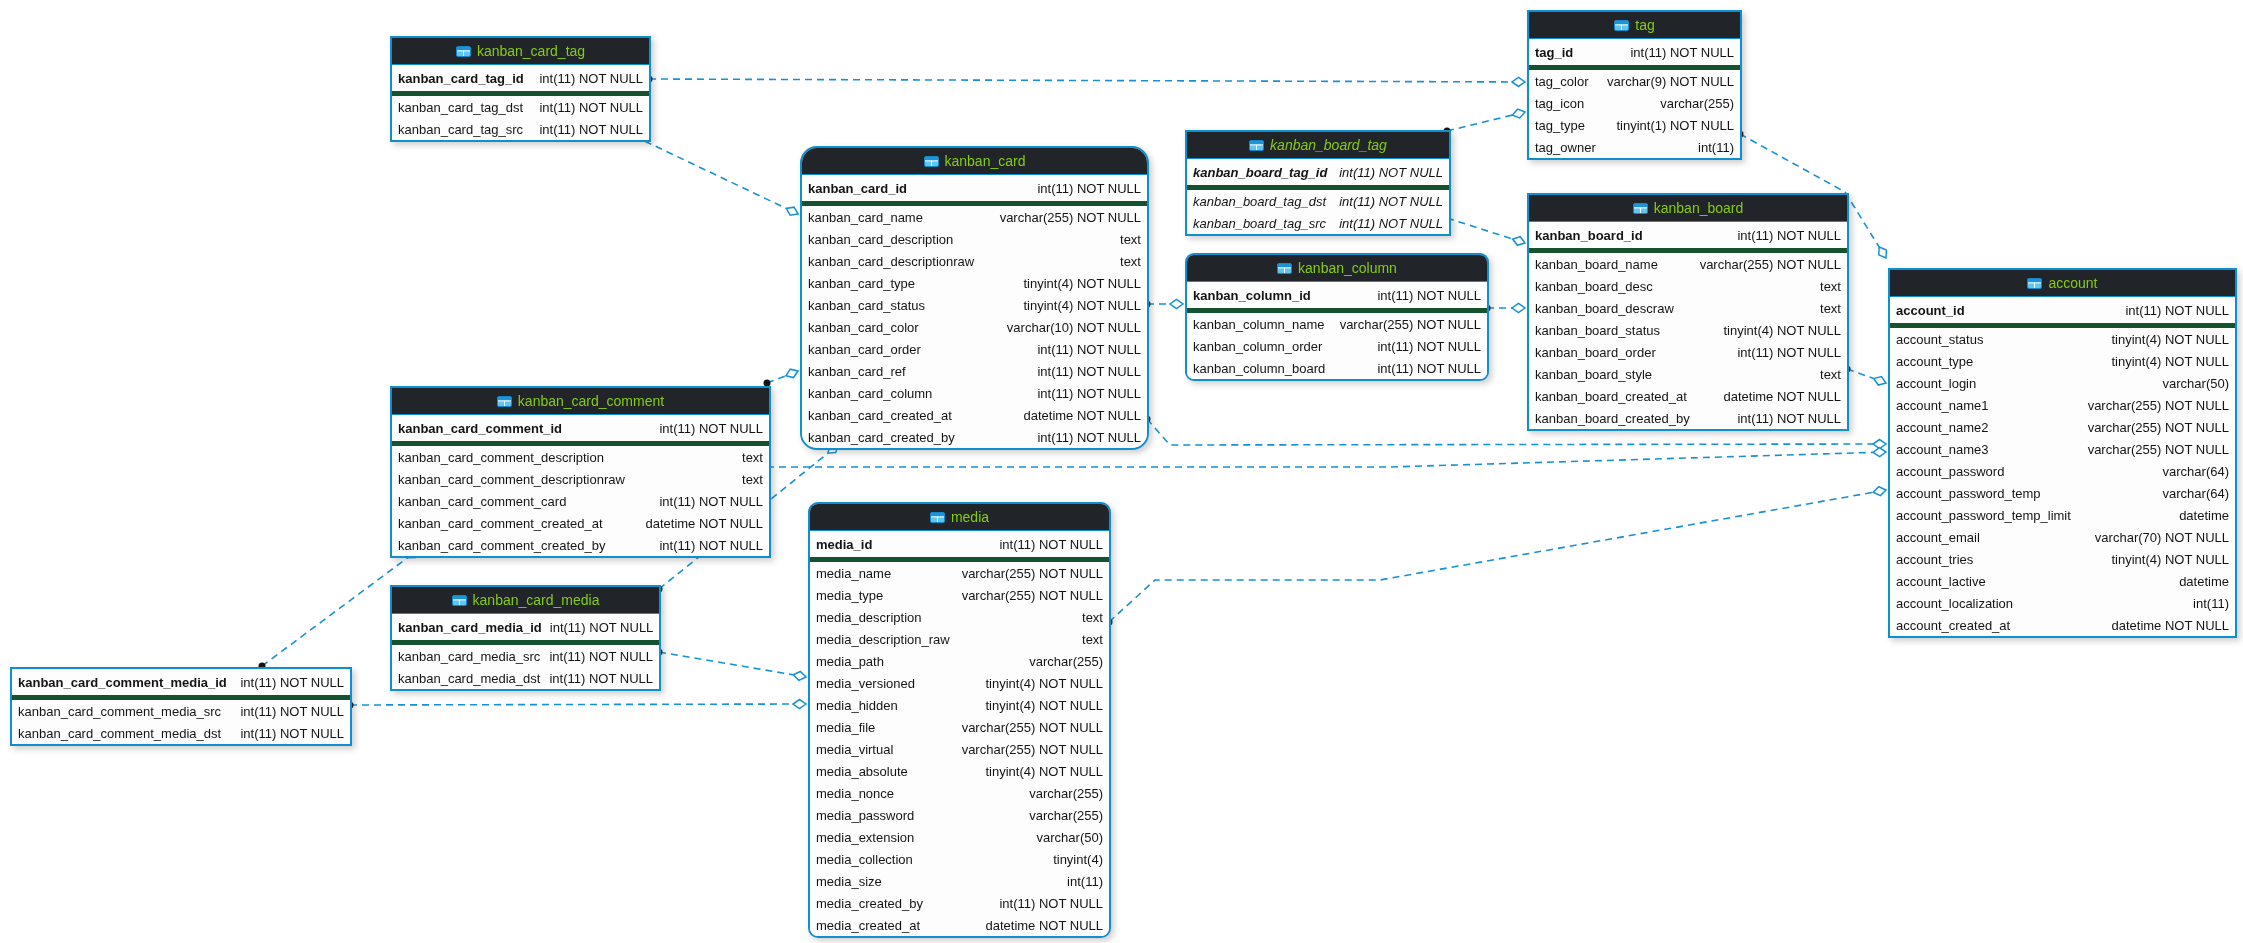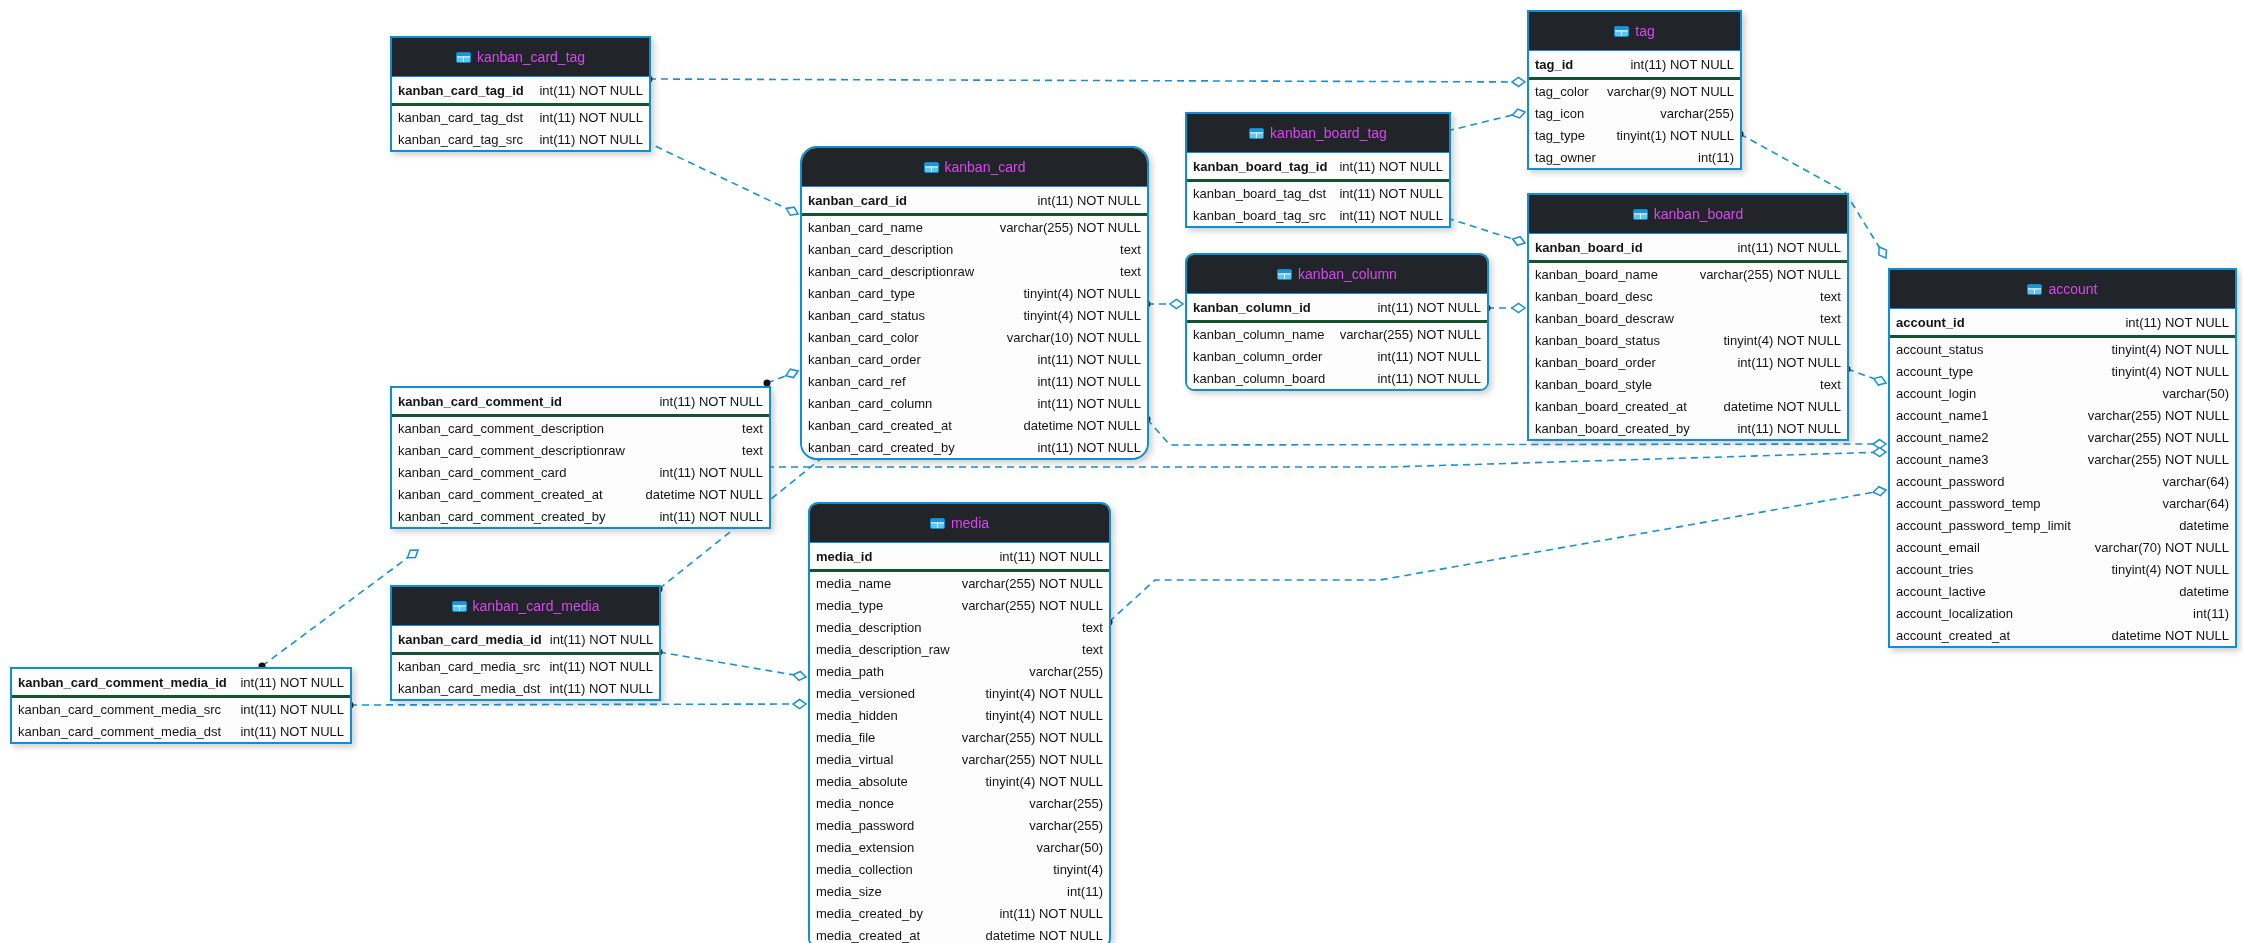--- a/index.html
+++ b/index.html
@@ -6,31 +6,31 @@
   #canvas {
     position:relative; width:2243px; height:943px; background:#ffffff;
     font-family:"Liberation Sans", sans-serif; overflow:hidden;
   }
   #wires { position:absolute; left:0; top:0; width:2243px; height:943px; }
   .tbl {
     position:absolute; background:#fdfdfd; border:2px solid #0f8fd0;
     box-shadow:3px 3px 6px rgba(80,80,80,.28); overflow:hidden;
   }
   .tbl-header {
-    background:#212529; border-bottom:1px solid #0f8fd0; color:#d946ef;
+    background:#212529; border-bottom:1px solid #0f8fd0; color:#84cc16;
     height:26px; display:flex; align-items:center; justify-content:center;
-    gap:6px; font-size:14px; white-space:nowrap; padding:6px 6px;
+    gap:6px; font-size:14px; white-space:nowrap; padding:0 6px;
   }
   .tbl-icon { flex:0 0 auto; }
   .row {
     display:flex; justify-content:space-between; align-items:center; gap:8px;
     height:22px; padding:0 6px; font-size:13px; color:#141414; background:#fdfdfd;
   }
   .row span { white-space:nowrap; }
-  .row.pk { height:26px; border-bottom:3px solid #14532d; }
+  .row.pk { height:26px; border-bottom:5px solid #14532d; }
   .row.pk .fname { font-weight:bold; }
   .ftype { text-align:right; }
 </style>
 </head>
 <body>
 
 <div id="canvas">
   <svg id="wires" viewBox="0 0 2243 943" xmlns="http://www.w3.org/2000/svg">
       <g>
         <polyline points="649,79 1512.0000762331445,81.9554797131272" fill="none" stroke="#1591d4" stroke-width="1.6" stroke-dasharray="7 5"></polyline>
@@ -189,20 +189,29 @@
       <div class="row">
         <span class="fname">kanban_card_created_at</span>
         <span class="ftype">datetime NOT NULL</span>
       </div>
       <div class="row">
         <span class="fname">kanban_card_created_by</span>
         <span class="ftype">int(11) NOT NULL</span>
       </div>
     </div>
     <div class="tbl" style="left: 390px; top: 386px; width: 377px;">
+      <div class="tbl-header">
+  <svg class="tbl-icon" width="15" height="11" viewBox="0 0 15 11">
+    <rect x="0.5" y="0.5" width="14" height="10" rx="1.5" fill="#5fc6f2" stroke="#1388c9"></rect>
+    <rect x="1" y="1" width="13" height="3.4" fill="#1d94d6"></rect>
+    <line x1="1" y1="4.9" x2="14" y2="4.9" stroke="#ffffff" stroke-width="1"></line>
+    <line x1="7.5" y1="4.9" x2="7.5" y2="10" stroke="#ffffff" stroke-width="1"></line>
+  </svg>
+<span class="tbl-title">kanban_card_comment</span>
+      </div>
       <div class="row pk">
         <span class="fname">kanban_card_comment_id</span>
         <span class="ftype">int(11) NOT NULL</span>
       </div>
       <div class="row">
         <span class="fname">kanban_card_comment_description</span>
         <span class="ftype">text</span>
       </div>
       <div class="row">
         <span class="fname">kanban_card_comment_descriptionraw</span>
@@ -334,21 +343,21 @@
       </div>
       <div class="row">
         <span class="fname">media_created_by</span>
         <span class="ftype">int(11) NOT NULL</span>
       </div>
       <div class="row">
         <span class="fname">media_created_at</span>
         <span class="ftype">datetime NOT NULL</span>
       </div>
     </div>
-    <div class="tbl" style="left: 1185px; top: 112px; width: 262px;">
+    <div class="tbl" style="left: 1185px; top: 130px; width: 262px; font-style: italic;">
       <div class="tbl-header">
   <svg class="tbl-icon" width="15" height="11" viewBox="0 0 15 11">
     <rect x="0.5" y="0.5" width="14" height="10" rx="1.5" fill="#5fc6f2" stroke="#1388c9"></rect>
     <rect x="1" y="1" width="13" height="3.4" fill="#1d94d6"></rect>
     <line x1="1" y1="4.9" x2="14" y2="4.9" stroke="#ffffff" stroke-width="1"></line>
     <line x1="7.5" y1="4.9" x2="7.5" y2="10" stroke="#ffffff" stroke-width="1"></line>
   </svg>
 <span class="tbl-title">kanban_board_tag</span>
       </div>
       <div class="row pk">

